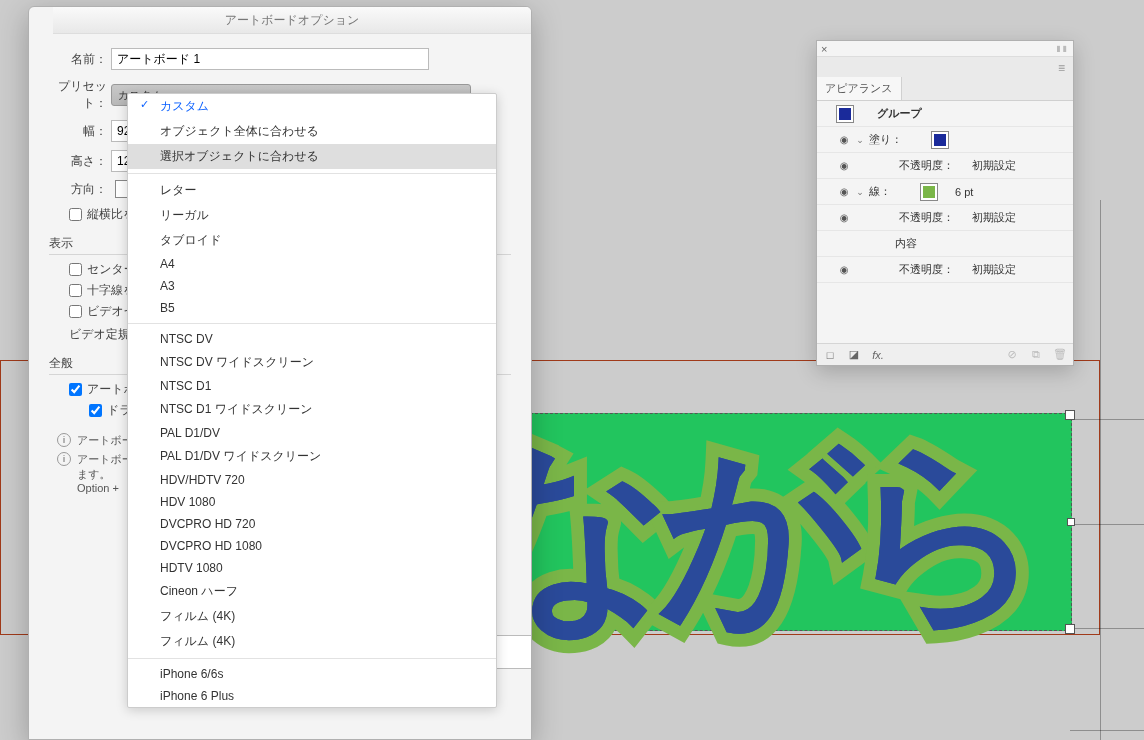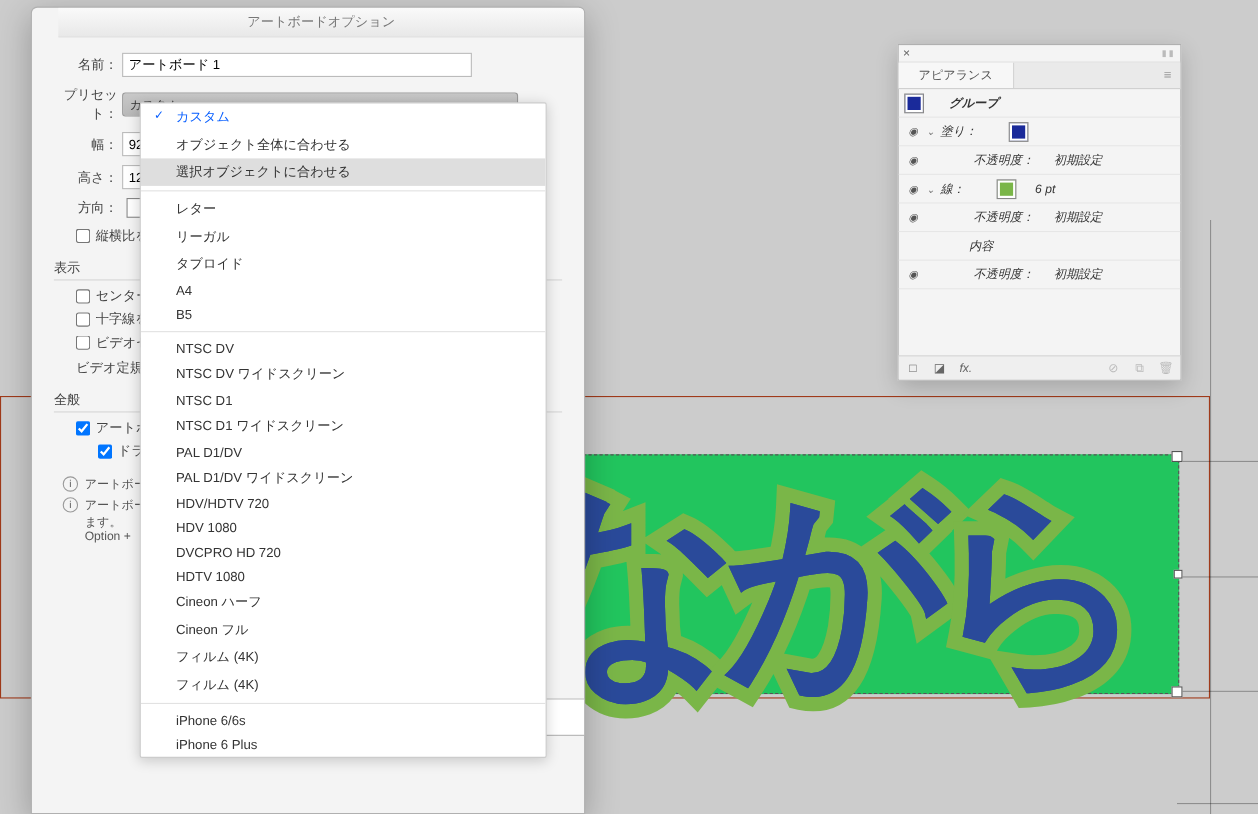--- a/index.html
+++ b/index.html
@@ -48,24 +48,24 @@
 .dd-item.selected::before { content: "✓"; position: absolute; left: 12px; color: #0a60ff; font-size: 11px; }
 .dd-item.highlight { background: #dedede; }
 .dd-sep { height: 1px; background: #e2e2e2; margin: 4px 0; }
 
 
 .panel { position: absolute; left: 816px; top: 40px; width: 258px; background: #f4f4f4; border: 1px solid #b0b0b0; box-shadow: 0 6px 20px rgba(0,0,0,0.2); }
 .panel-head { display: flex; align-items: center; height: 16px; border-bottom: 1px solid #ddd; padding: 0 4px; font-size: 10px; color: #666; }
 .panel-close { font-size: 11px; color: #666; cursor: default; }
 .panel-drag { flex: 1; text-align: right; color: #bbb; letter-spacing: 2px; font-size: 8px; }
 .panel-tab-row { display: flex; border-bottom: 1px solid #d0d0d0; background: #eaeaea; }
-.panel-tab { padding: 4px 18px; font-size: 11px; color: #555; border-right: 1px solid #d0d0d0; background: #f7f7f7; }
+.panel-tab { padding: 4px 8px; font-size: 11px; color: #555; border-right: 1px solid #d0d0d0; background: #f7f7f7; margin-top: 20px; }
 .panel-menu { margin-left: auto; padding: 4px 8px; color: #999; font-size: 12px; }
 .panel-body { font-size: 11px; color: #333; }
-.ap-row { display: flex; align-items: center; height: 26px; padding: 0 6px; border-bottom: 1px solid #e6e6e6; gap: 4px; font-style: italic; }
+.ap-row { display: flex; align-items: center; height: 26px; padding: 0 20px; border-bottom: 1px solid #e6e6e6; gap: 4px; }
 .ap-row.head { font-weight: bold; }
 .swatch { width: 16px; height: 16px; border: 2px solid #fff; outline: 1px solid #888; display: inline-block; }
 .swatch.blue { background: #1a2a9a; }
 .swatch.green { background: #7ab648; }
 .eye { width: 14px; height: 14px; display: inline-flex; align-items: center; justify-content: center; font-size: 10px; color: #555; }
 .tri { width: 10px; font-size: 9px; color: #777; display: inline-block; text-align: center; }
 .ap-label { flex: 0 0 auto; }
 .ap-val { margin-left: 14px; color: #333; }
 .panel-foot { display: flex; align-items: center; height: 22px; padding: 0 6px; border-top: 1px solid #d5d5d5; gap: 10px; background: #efefef; }
 .foot-ico { width: 14px; height: 14px; display: inline-flex; align-items: center; justify-content: center; font-size: 11px; color: #666; border: 1px solid transparent; }
@@ -235,32 +235,33 @@
 
 <div class="dropdown" id="dropdown">
     <div class="dd-item selected">カスタム</div>
     <div class="dd-item">オブジェクト全体に合わせる</div>
     <div class="dd-item highlight">選択オブジェクトに合わせる</div>
     <div class="dd-sep"></div>
     <div class="dd-item">レター</div>
     <div class="dd-item">リーガル</div>
     <div class="dd-item">タブロイド</div>
     <div class="dd-item">A4</div>
+    <div class="dd-item">A3</div>
     <div class="dd-item">B5</div>
     <div class="dd-sep"></div>
     <div class="dd-item">NTSC DV</div>
     <div class="dd-item">NTSC DV ワイドスクリーン</div>
     <div class="dd-item">NTSC D1</div>
     <div class="dd-item">NTSC D1 ワイドスクリーン</div>
     <div class="dd-item">PAL D1/DV</div>
     <div class="dd-item">PAL D1/DV ワイドスクリーン</div>
     <div class="dd-item">HDV/HDTV 720</div>
     <div class="dd-item">HDV 1080</div>
     <div class="dd-item">DVCPRO HD 720</div>
+    <div class="dd-item">DVCPRO HD 1080</div>
     <div class="dd-item">HDTV 1080</div>
     <div class="dd-item">Cineon ハーフ</div>
-    <div class="dd-item">Cineon フル</div>
     <div class="dd-item">フィルム (4K)</div>
     <div class="dd-item">フィルム (4K)</div>
     <div class="dd-sep"></div>
     <div class="dd-item">iPhone 6/6s</div>
     <div class="dd-item">iPhone 6 Plus</div>
   </div>
 
 </body></html>

